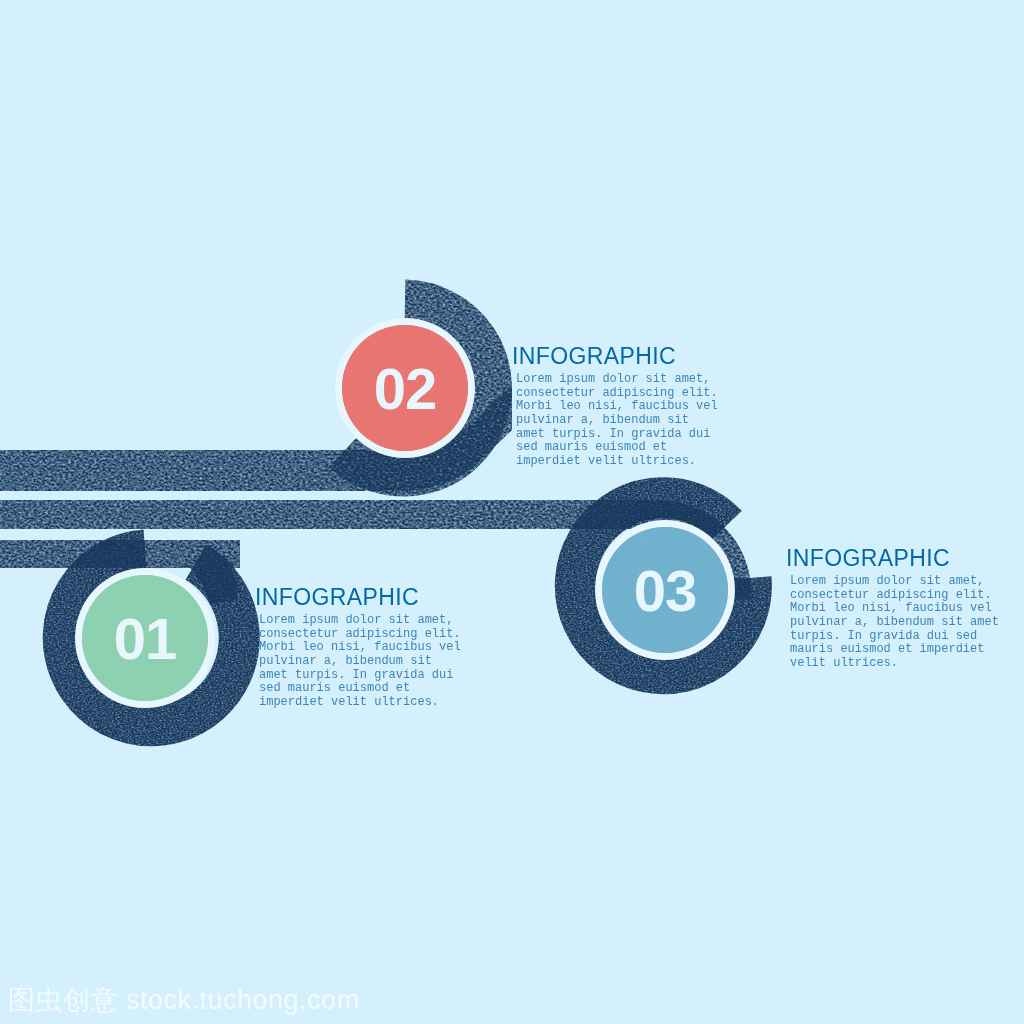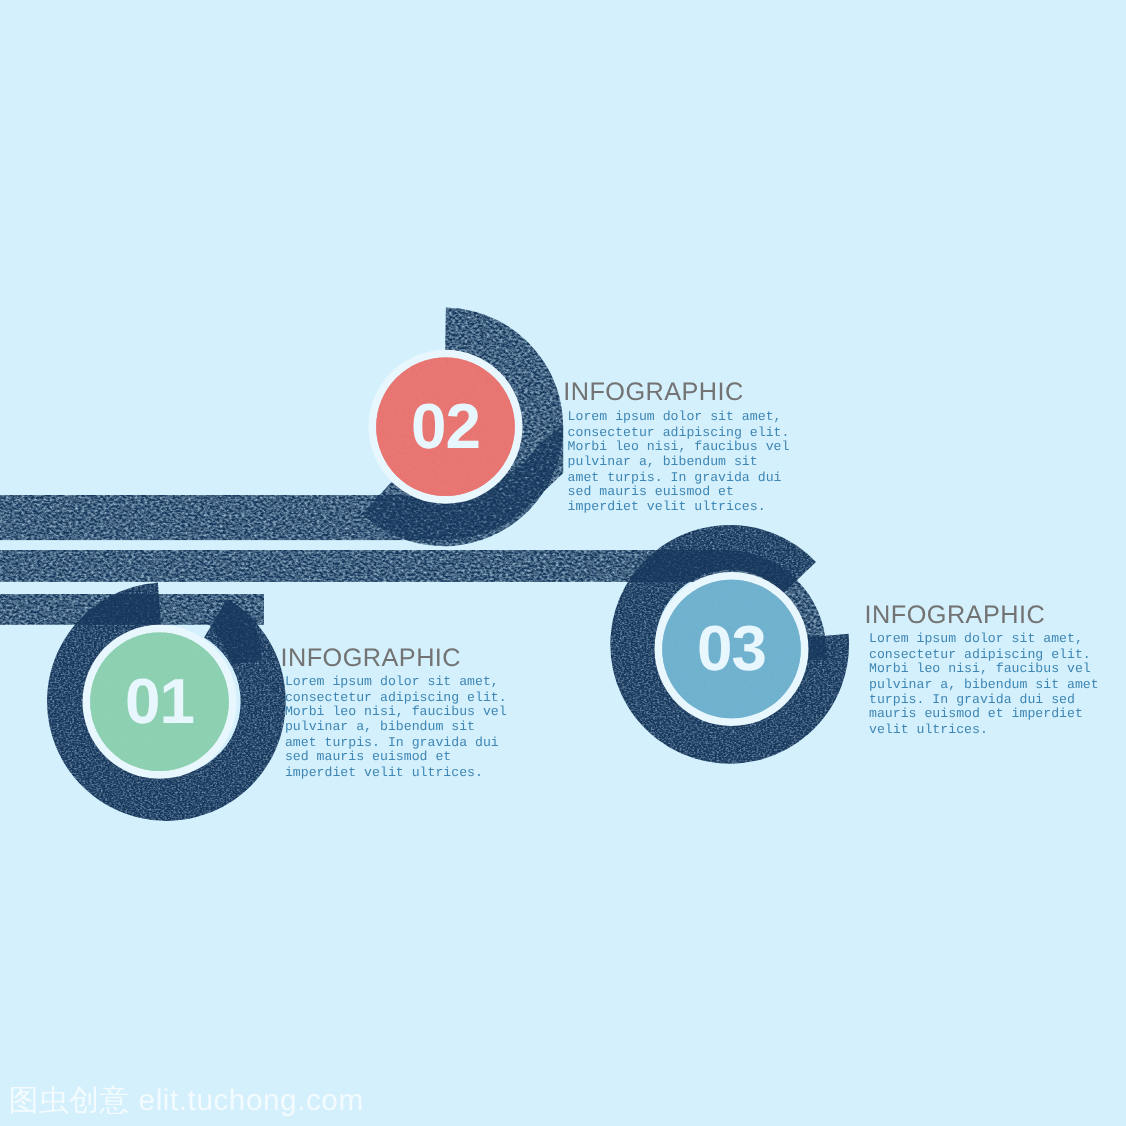--- a/index.html
+++ b/index.html
@@ -26,21 +26,21 @@
     width: 1024px;
     height: 1024px;
   }
   .text-block {
     position: absolute;
   }
   .heading {
     font-family: "Liberation Sans", sans-serif;
     font-size: 23px;
     letter-spacing: 0.4px;
-    color: #737373;
+    color: #0369a1;
     font-weight: 400;
     margin: 0 0 5px 0;
     line-height: 1.05;
     white-space: nowrap;
   }
   .body-copy {
     font-family: Liberation Mono, monospace;
     font-size: 12px;
     line-height: 13.6px;
     color: #3f86b4;
@@ -164,16 +164,16 @@
     <div class="body-copy">Lorem ipsum dolor sit amet, consectetur adipiscing elit. Morbi leo nisi, faucibus vel pulvinar a, bibendum sit amet turpis. In gravida dui sed mauris euismod et imperdiet velit ultrices.</div>
   </div>
 
   <div class="text-block" id="block-03">
     <div class="heading">INFOGRAPHIC</div>
     <div class="body-copy">Lorem ipsum dolor sit amet, consectetur adipiscing elit. Morbi leo nisi, faucibus vel pulvinar a, bibendum sit amet turpis. In gravida dui sed mauris euismod et imperdiet velit ultrices.</div>
   </div>
 
   <div class="watermark">
     <span class="wm-cn">图虫创意</span>
-    <span>elit.tuchong.com</span>
+    <span>stock.tuchong.com</span>
   </div>
 
 </div>
 
 </body></html>

